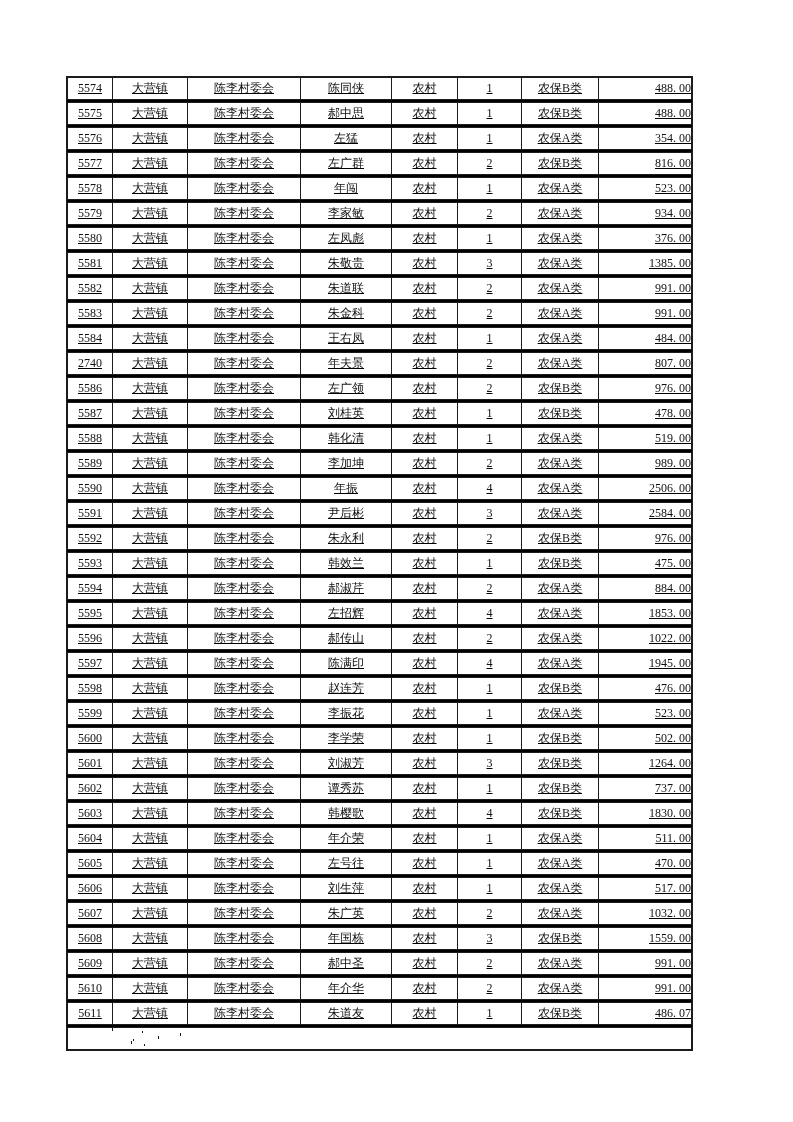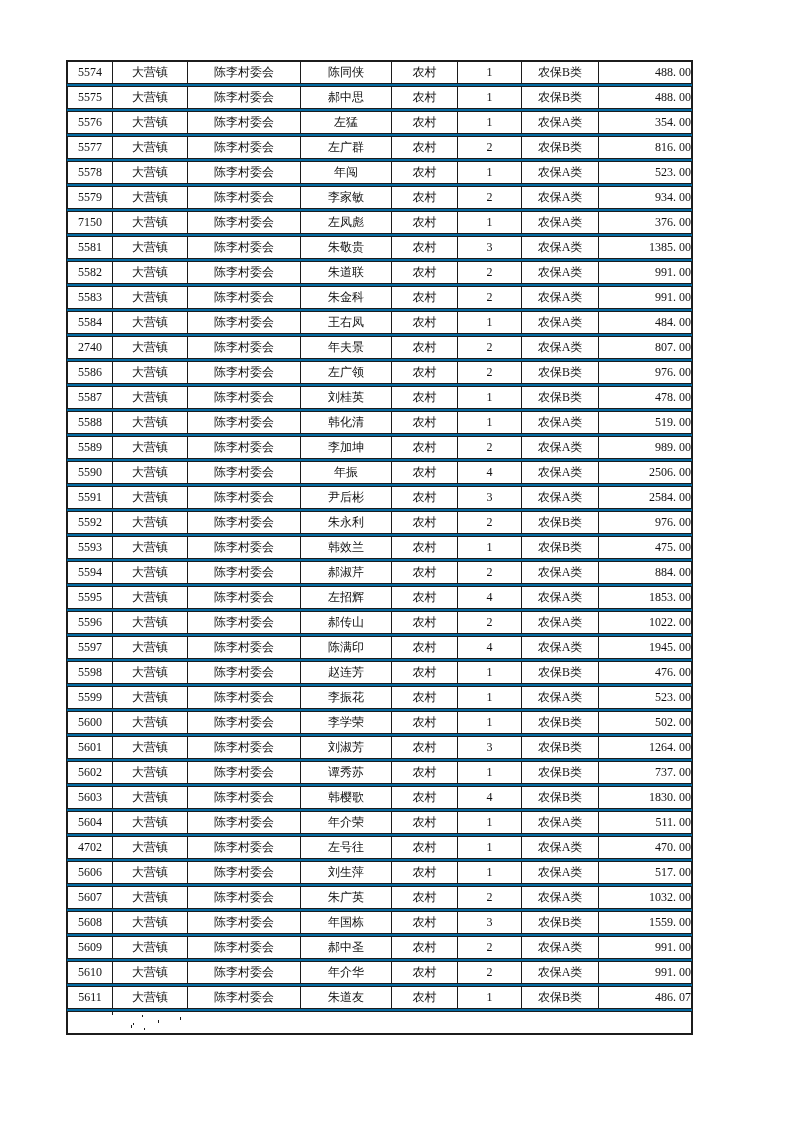--- a/index.html
+++ b/index.html
@@ -15,23 +15,24 @@
   .page {
     position: relative;
     width: 793px;
     height: 1122px;
     background: #ffffff;
     overflow: hidden;
   }
   .table-wrap {
     position: absolute;
     left: 66px;
-    top: 60px;
+    top: 76px;
     border: 1px solid #1c1c1c;
-    background: #0369a1;
+    background: #000000;
+    text-decoration: underline;
   }
   .trow {
     display: flex;
     box-sizing: border-box;
     height: 23px;
     border: 1px solid #1c1c1c;
     margin-bottom: 2px;
     background: #ffffff;
   }
   .trow:last-child {
@@ -119,21 +120,21 @@
         <div class="tcell c0">5579</div>
         <div class="tcell c1">大营镇</div>
         <div class="tcell c2">陈李村委会</div>
         <div class="tcell c3">李家敏</div>
         <div class="tcell c4">农村</div>
         <div class="tcell c5">2</div>
         <div class="tcell c6">农保A类</div>
         <div class="tcell c7">934. 00</div>
       </div>
       <div class="trow">
-        <div class="tcell c0">7150</div>
+        <div class="tcell c0">5580</div>
         <div class="tcell c1">大营镇</div>
         <div class="tcell c2">陈李村委会</div>
         <div class="tcell c3">左凤彪</div>
         <div class="tcell c4">农村</div>
         <div class="tcell c5">1</div>
         <div class="tcell c6">农保A类</div>
         <div class="tcell c7">376. 00</div>
       </div>
       <div class="trow">
         <div class="tcell c0">5581</div>
@@ -369,21 +370,21 @@
         <div class="tcell c0">5604</div>
         <div class="tcell c1">大营镇</div>
         <div class="tcell c2">陈李村委会</div>
         <div class="tcell c3">年介荣</div>
         <div class="tcell c4">农村</div>
         <div class="tcell c5">1</div>
         <div class="tcell c6">农保A类</div>
         <div class="tcell c7">511. 00</div>
       </div>
       <div class="trow">
-        <div class="tcell c0">4702</div>
+        <div class="tcell c0">5605</div>
         <div class="tcell c1">大营镇</div>
         <div class="tcell c2">陈李村委会</div>
         <div class="tcell c3">左号往</div>
         <div class="tcell c4">农村</div>
         <div class="tcell c5">1</div>
         <div class="tcell c6">农保A类</div>
         <div class="tcell c7">470. 00</div>
       </div>
       <div class="trow">
         <div class="tcell c0">5606</div>

